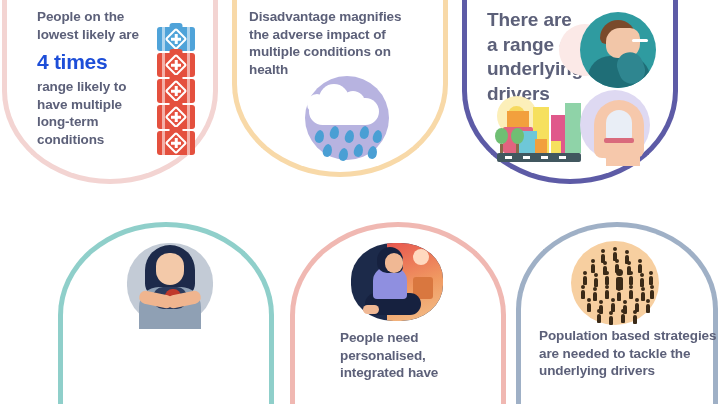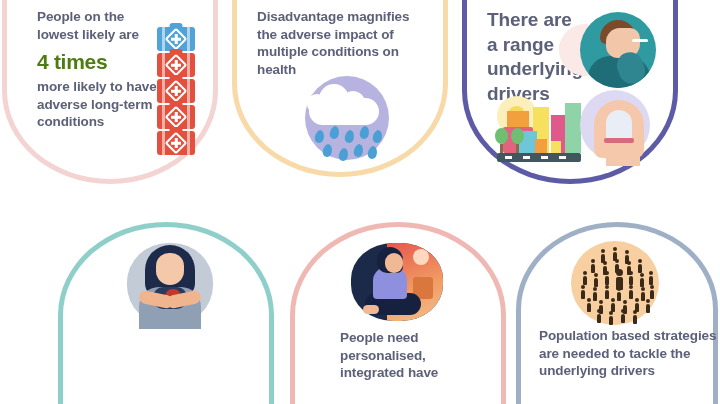--- a/index.html
+++ b/index.html
@@ -35,21 +35,21 @@
     color:#5c6079;
     font-weight:bold;
     line-height:1.30;
     letter-spacing:-0.1px;
   }
 
   
   #p1{left:2px;top:-6px;width:216px;height:190px;--bc:#f3d4d2;}
   #p1 .ptext{left:30px;top:14px;width:120px;font-size:13.5px;}
   #p1 .bignum{
-    display:block;color:#4d7c0f;font-size:21px;font-weight:bold;
+    display:block;color:#1d4ed8;font-size:21px;font-weight:bold;
     line-height:1.25;margin:6px 0 3px 0;letter-spacing:-0.3px;
   }
   #p1 .l1,#p1 .l2{display:block;}
   .bags{position:absolute;left:150px;top:33px;width:46px;}
   .bag{
     position:relative;width:38px;height:24px;margin-bottom:2px;
     border-radius:3px;
   }
   .bag .handle{
     position:absolute;left:50%;transform:translateX(-50%);
@@ -70,21 +70,21 @@
   .bag .plusV,.bag .plusH{position:absolute;background:#fff;}
   .bag .plusV{left:50%;top:50%;width:2.5px;height:10px;transform:translate(-50%,-50%);}
   .bag .plusH{left:50%;top:50%;width:10px;height:2.5px;transform:translate(-50%,-50%);}
   .bag.blue .body{background:#4fa3d9;}
   .bag.blue .handle{background:#4fa3d9;}
   .bag.red .body{background:#e4503e;}
   .bag.red .handle{background:#e4503e;}
 
   
   #p2{left:232px;top:-6px;width:216px;height:183px;--bc:#f8d9a8;}
-  #p2 .ptext{left:20px;top:14px;width:175px;font-size:13.5px;}
+  #p2 .ptext{left:12px;top:14px;width:175px;font-size:13.5px;}
   .cloudicon{position:absolute;left:62px;top:78px;width:96px;height:96px;}
   .cloudicon .disc{
     position:absolute;left:6px;top:4px;width:84px;height:84px;
     border-radius:50%;background:#b7b3e0;
   }
   .cloudicon .cloud{
     position:absolute;left:10px;top:26px;width:70px;height:27px;
     background:#fff;border-radius:14px;
   }
   .cloudicon .puff{position:absolute;background:#fff;border-radius:50%;}
@@ -169,21 +169,21 @@
 </style>
 </head>
 <body>
 
 <div class="canvas">
 
   <div class="panel top" id="p1">
     <div class="ptext">
       <span class="l1">People on the lowest likely are</span>
       <span class="bignum">4 times</span>
-      <span class="l2">more likely to have adverse long-term conditions</span>
+      <span class="l2">range likely to have multiple long-term conditions</span>
     </div>
     <div class="bags">
       <div class="bag blue">
         <div class="handle"></div>
           <div class="body"></div>
         <div class="strapL"></div>
           <div class="strapR"></div>
         <div class="diamond"></div>
           <div class="plusV"></div>
           <div class="plusH"></div>

